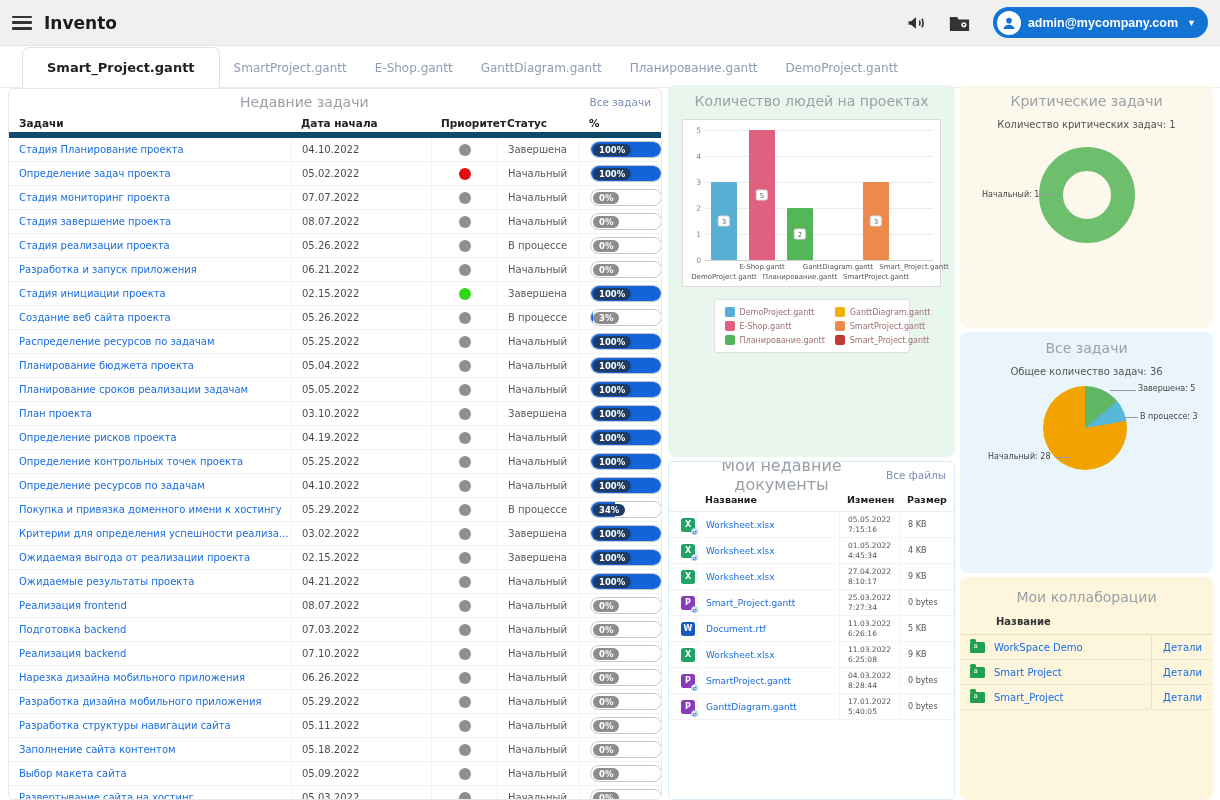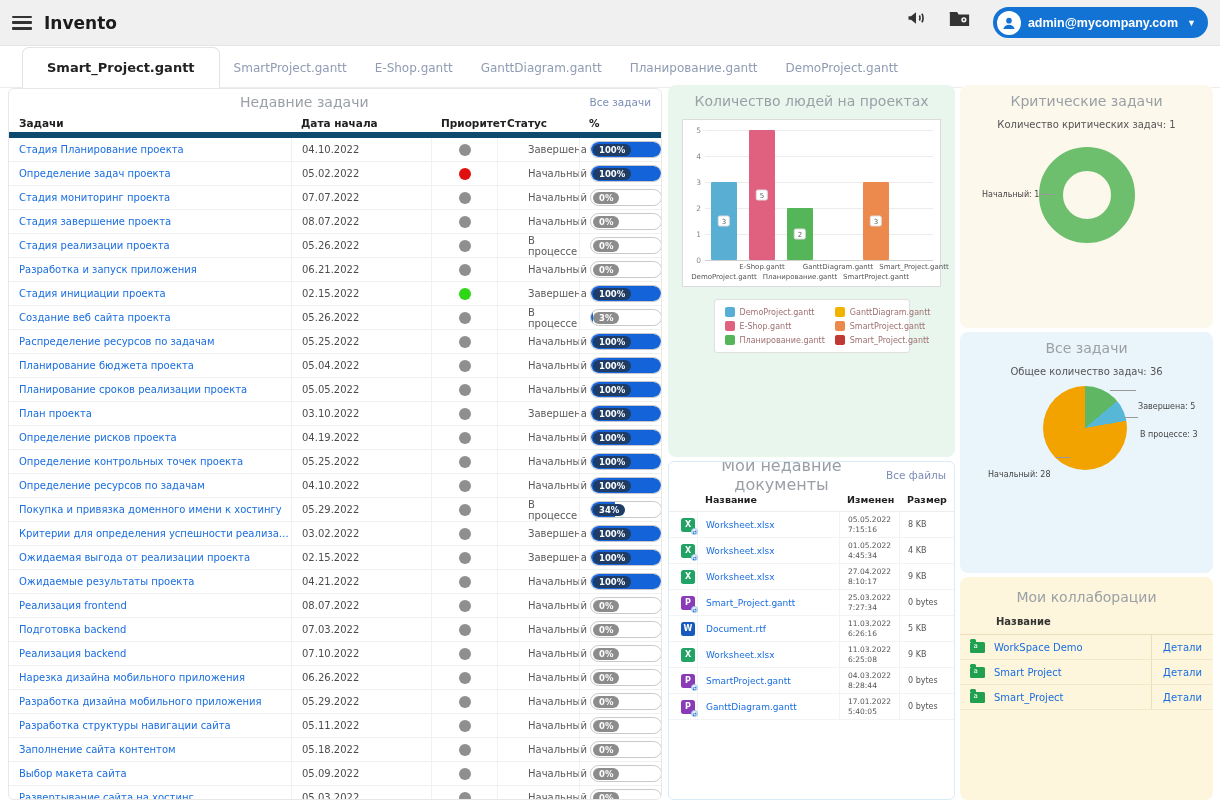--- a/index.html
+++ b/index.html
@@ -5,21 +5,21 @@
   * { margin:0; padding:0; box-sizing:border-box; }
   html,body { width:1220px; height:800px; background:#fff; font-family:"DejaVu Sans", sans-serif; overflow:hidden; }
   .app { position:relative; width:1220px; height:800px; background:#fff; }
 
   
   .hdr { position:absolute; left:0; top:0; width:1220px; height:46px; background:#f0f0f1; border-bottom:1px solid #e4e4e6; display:flex; align-items:center; justify-content:space-between; padding:0 12px; }
   .hdr-left { display:flex; align-items:center; gap:12px; }
   .burger { width:20px; height:14px; display:flex; flex-direction:column; justify-content:space-between; cursor:pointer; }
   .burger span { display:block; height:2.6px; background:#333; border-radius:1px; }
   .app-title { font-size:17px; font-weight:bold; color:#1c1c1c; }
-  .hdr-right { display:flex; gap:22px; }
+  .hdr-right { display:flex; align-items:center; gap:22px; }
   .hicon { width:22px; height:22px; display:flex; align-items:center; justify-content:center; cursor:pointer; }
   .account { display:flex; align-items:center; gap:7px; background:#1273d4; border:none; color:#fff; border-radius:16px; height:31px; padding:3px 12px 3px 4px; cursor:pointer; }
   .account .avatar { width:24px; height:24px; border-radius:50%; background:#fff; display:flex; align-items:center; justify-content:center; }
   .account .aname { font-size:12.5px; font-weight:bold; }
   .account .caret { font-size:9px; margin-left:2px; }
 
   
   .tabs { position:absolute; left:0; top:46px; width:1220px; height:42px; background:#fff; border-bottom:1px solid #ececec; display:flex; align-items:flex-end; padding-left:22px; }
   .tab { font-size:12px; color:#8f9cb3; padding:12px 14px; cursor:pointer; white-space:nowrap; }
   .tab.active { font-size:13px; font-weight:bold; color:#222; background:#fff; border:1px solid #e3e3e3; border-bottom:1px solid #fff; border-radius:7px 7px 0 0; padding:12px 24px; margin-bottom:-1px; }
@@ -34,21 +34,21 @@
   .tasks-head .card-title { flex:1; }
   .t-cols { display:grid; grid-template-columns:282px 140px 66px 82px 1fr; height:24px; align-items:center; border-bottom:6px solid #0c4a6e; font-size:10.5px; font-weight:bold; color:#222; }
   .t-cols div { padding-left:10px; }
   .t-row { display:grid; grid-template-columns:282px 140px 66px 82px 1fr; height:24px; align-items:center; border-bottom:1px solid #f1f1f1; }
   .t-row > div { height:100%; display:flex; align-items:center; padding-left:10px; }
   .t-row > div + div { border-left:1px solid #f1f1f1; }
   .task-link { font-size:10px; color:#1a6ee0; cursor:pointer; white-space:nowrap; overflow:hidden; text-overflow:ellipsis; }
   .t-date { font-size:10px; color:#4c4c4c; }
   .t-prio { justify-content:center; padding-left:0 !important; }
   .dot { width:12px; height:12px; border-radius:50%; }
-  .t-status { font-size:10px; color:#5a5a5a;margin-left:20px; }
+  .t-status { font-size:10px; color:#5a5a5a; }
   .pbar { position:relative; width:72px; height:17px; border:1px solid #c9c9c9; border-radius:9px; background:#fff; overflow:hidden;text-align:center; }
   .pfill { position:absolute; left:0; top:0; bottom:0; background:#1563d8; border-radius:8px 0 0 8px; }
   .pbadge { position:absolute; left:2px; top:1.5px; padding:0 6px; height:12px; line-height:12px; border-radius:6.5px; font-size:8.5px; font-weight:bold; color:#fff; }
 
   
   .chart-card { position:absolute; left:668px; top:85px; width:287px; height:372px; background:#e9f6ee; border-radius:8px; padding-top:8px; }
   .plot-wrap { position:relative; margin:10px 14px 0 14px; height:168px; background:#fff; border:1px solid #dcdcdc; }
   .plot { position:absolute; left:22px; top:10px; width:228px; height:130px; }
   .gline { position:absolute; left:0; width:100%; height:1px; background:#ececec; }
   .gline.zero { background:#cfcfcf; }
@@ -79,21 +79,21 @@
 
   
   .crit-card { position:absolute; left:960px; top:85px; width:253px; height:243px; background:#fcf8ec; border-radius:8px; padding-top:8px; }
   .sub-title { text-align:center; font-size:10px; color:#555; margin-top:10px; }
   .donut { position:absolute; left:79px; top:62px; width:96px; height:96px; border-radius:50%; border-style:solid; border-width:24px; }
   .donut-label { position:absolute; left:22px; top:105px; font-size:8px; color:#444; }
   .lead { position:absolute; height:1px; background:#999; }
 
   .all-card { position:absolute; left:960px; top:332px; width:253px; height:241px; background:#eaf5fb; border-radius:8px; padding-top:8px; }
   .pie { position:absolute; left:83px; top:54px; width:84px; height:84px; border-radius:50%; }
-  .pie-label { position:absolute; font-size:8px; color:#444; white-space:nowrap;margin-top:18px; }
+  .pie-label { position:absolute; font-size:8px; color:#444; white-space:nowrap; }
 
   .collab-card { position:absolute; left:960px; top:577px; width:253px; height:223px; background:#fdf6dc; border-radius:8px; padding-top:12px; overflow:hidden; }
   .c-cols { display:flex; align-items:center; height:26px; border-bottom:1px solid #eadfb8; margin-top:4px; }
   .c-cols div { font-size:10px; font-weight:bold; color:#333; padding-left:36px; }
   .c-row { display:flex; align-items:center; height:25px; border-bottom:1px solid #f0e8c8; }
   .c-row .c-ic { width:34px; display:flex; justify-content:center; }
   .folder { position:relative; width:15px; height:11px; background:#21a050; border-radius:1.5px; }
   .folder:before { content:""; position:absolute; left:0; top:-2.5px; width:6px; height:3px; background:#21a050; border-radius:1.5px 1.5px 0 0; }
   .folder:after { content:"a"; position:absolute; left:4px; top:0.5px; color:#fff; font-size:7px; line-height:9px; }
   .c-name { flex:1; font-size:10px; color:#1a6ee0; cursor:pointer; }
@@ -358,21 +358,21 @@
           </div>
           <div>
             <div class="pbar">
               <div class="pfill" style="width: 100%; border-radius: 8px;"></div>
               <span class="pbadge" style="background: rgb(30, 60, 100);">100%</span>
             </div>
           </div>
         </div>
         <div class="t-row">
           <div>
-            <a class="task-link">Планирование сроков реализации проекта</a>
+            <a class="task-link">Планирование сроков реализации задачам</a>
           </div>
           <div>
             <span class="t-date">05.05.2022</span>
           </div>
           <div class="t-prio">
             <span class="dot" style="background: rgb(143, 143, 143);"></span>
           </div>
           <div>
             <span class="t-status">Начальный</span>
           </div>

